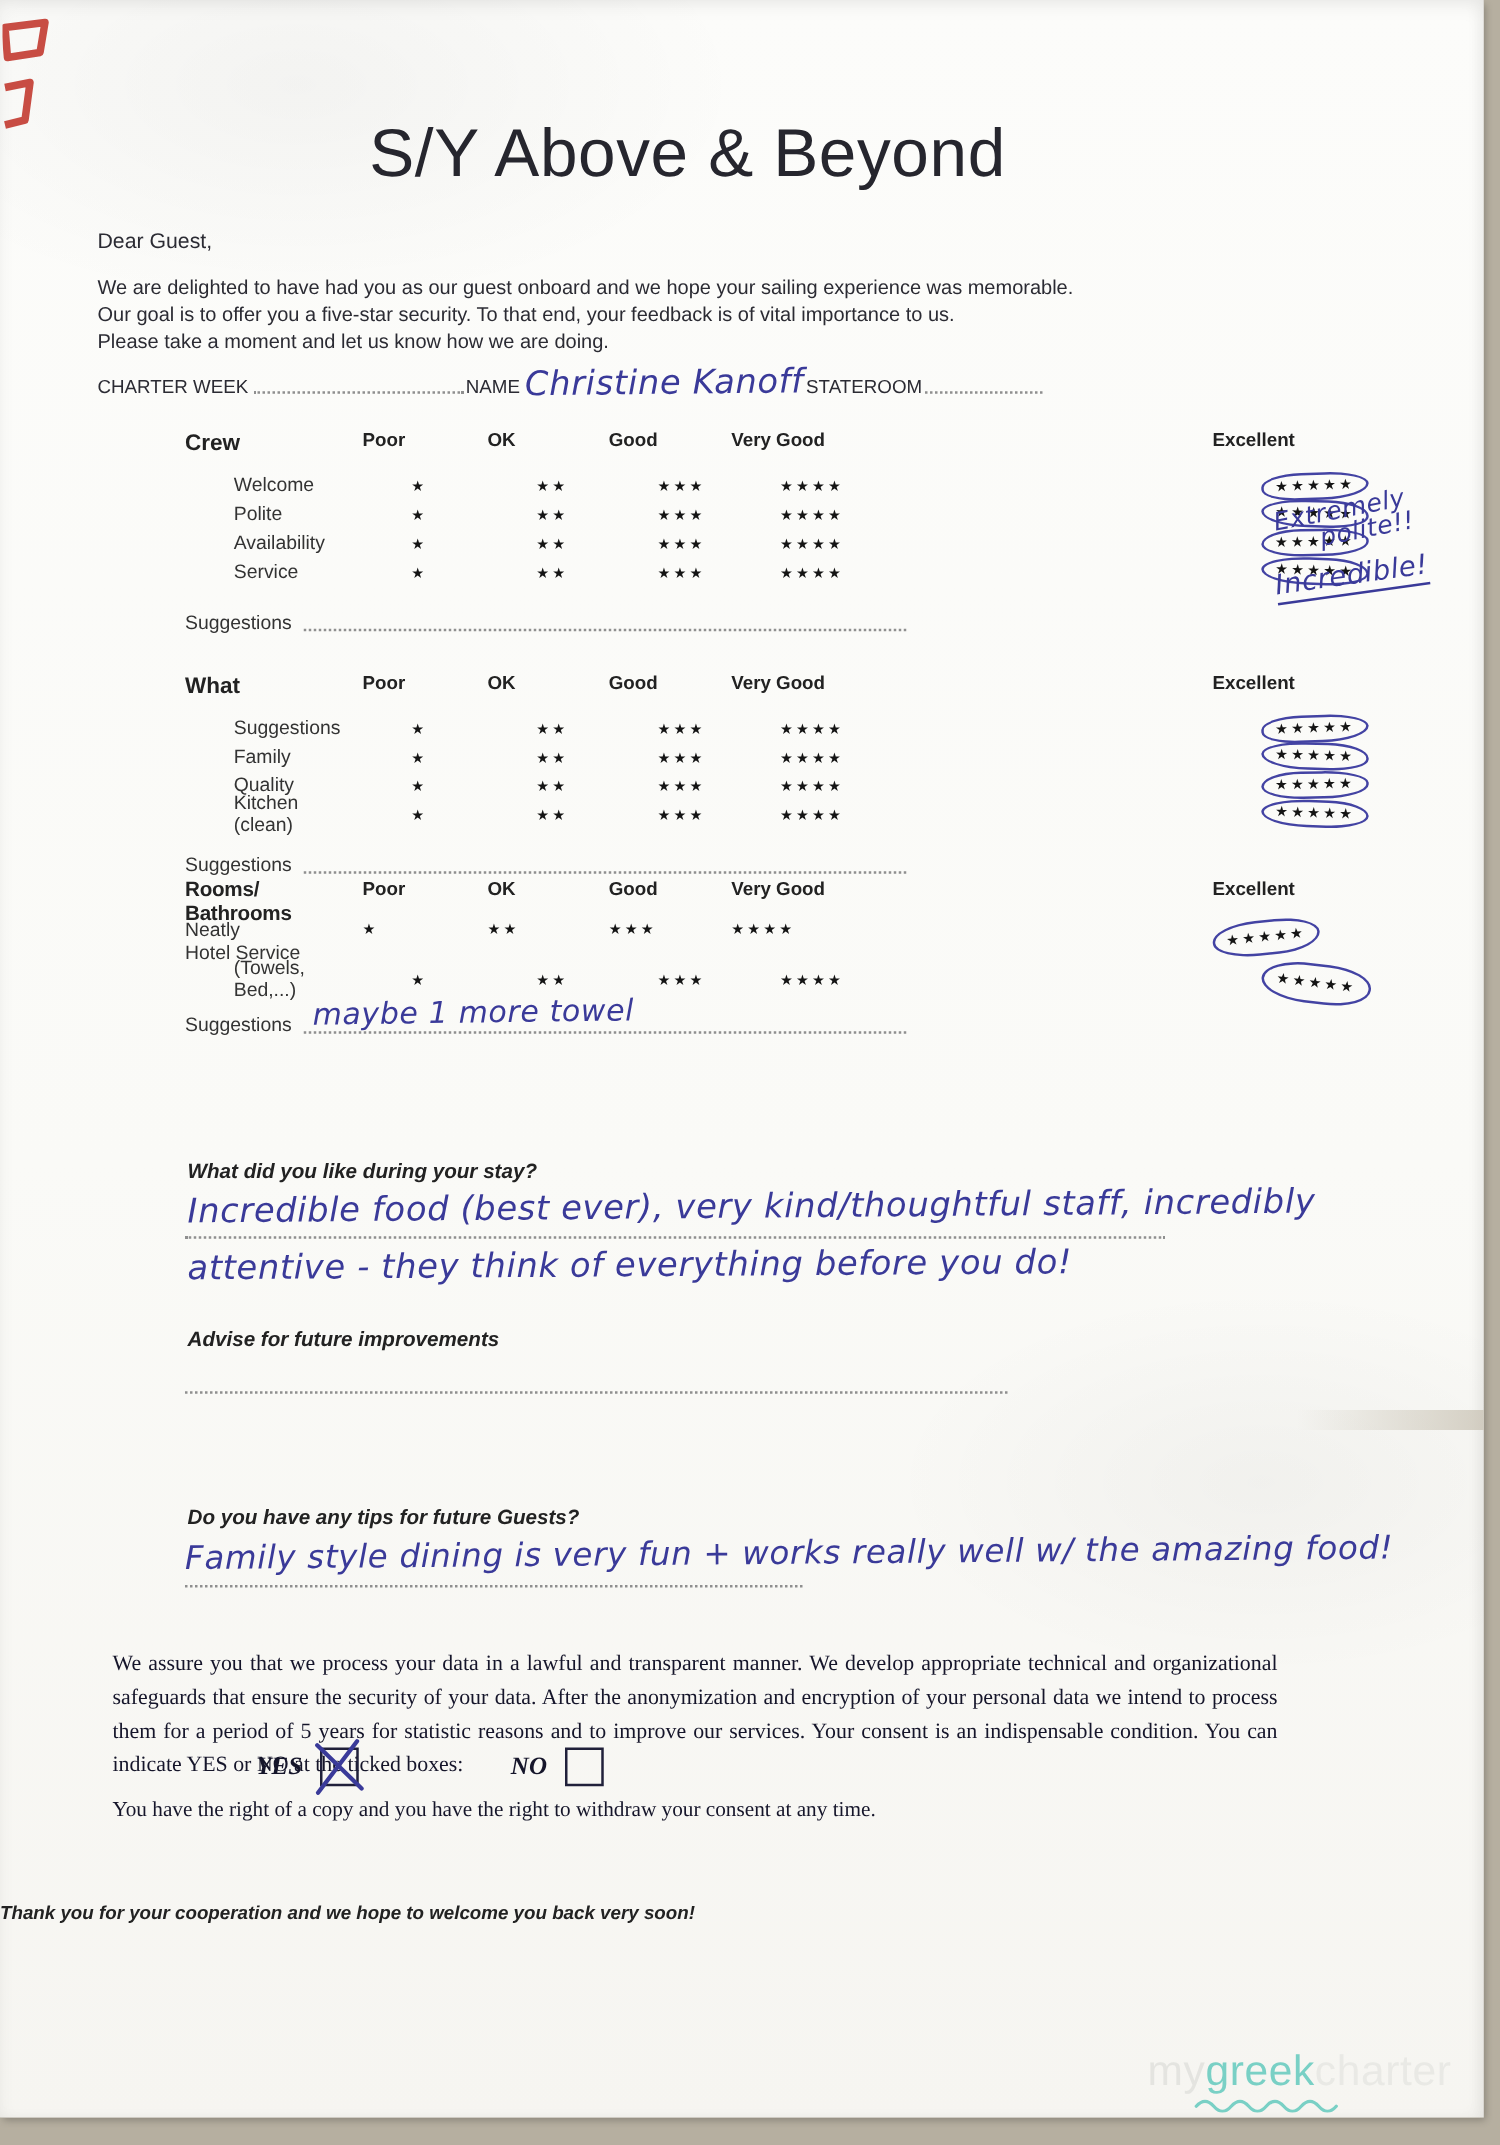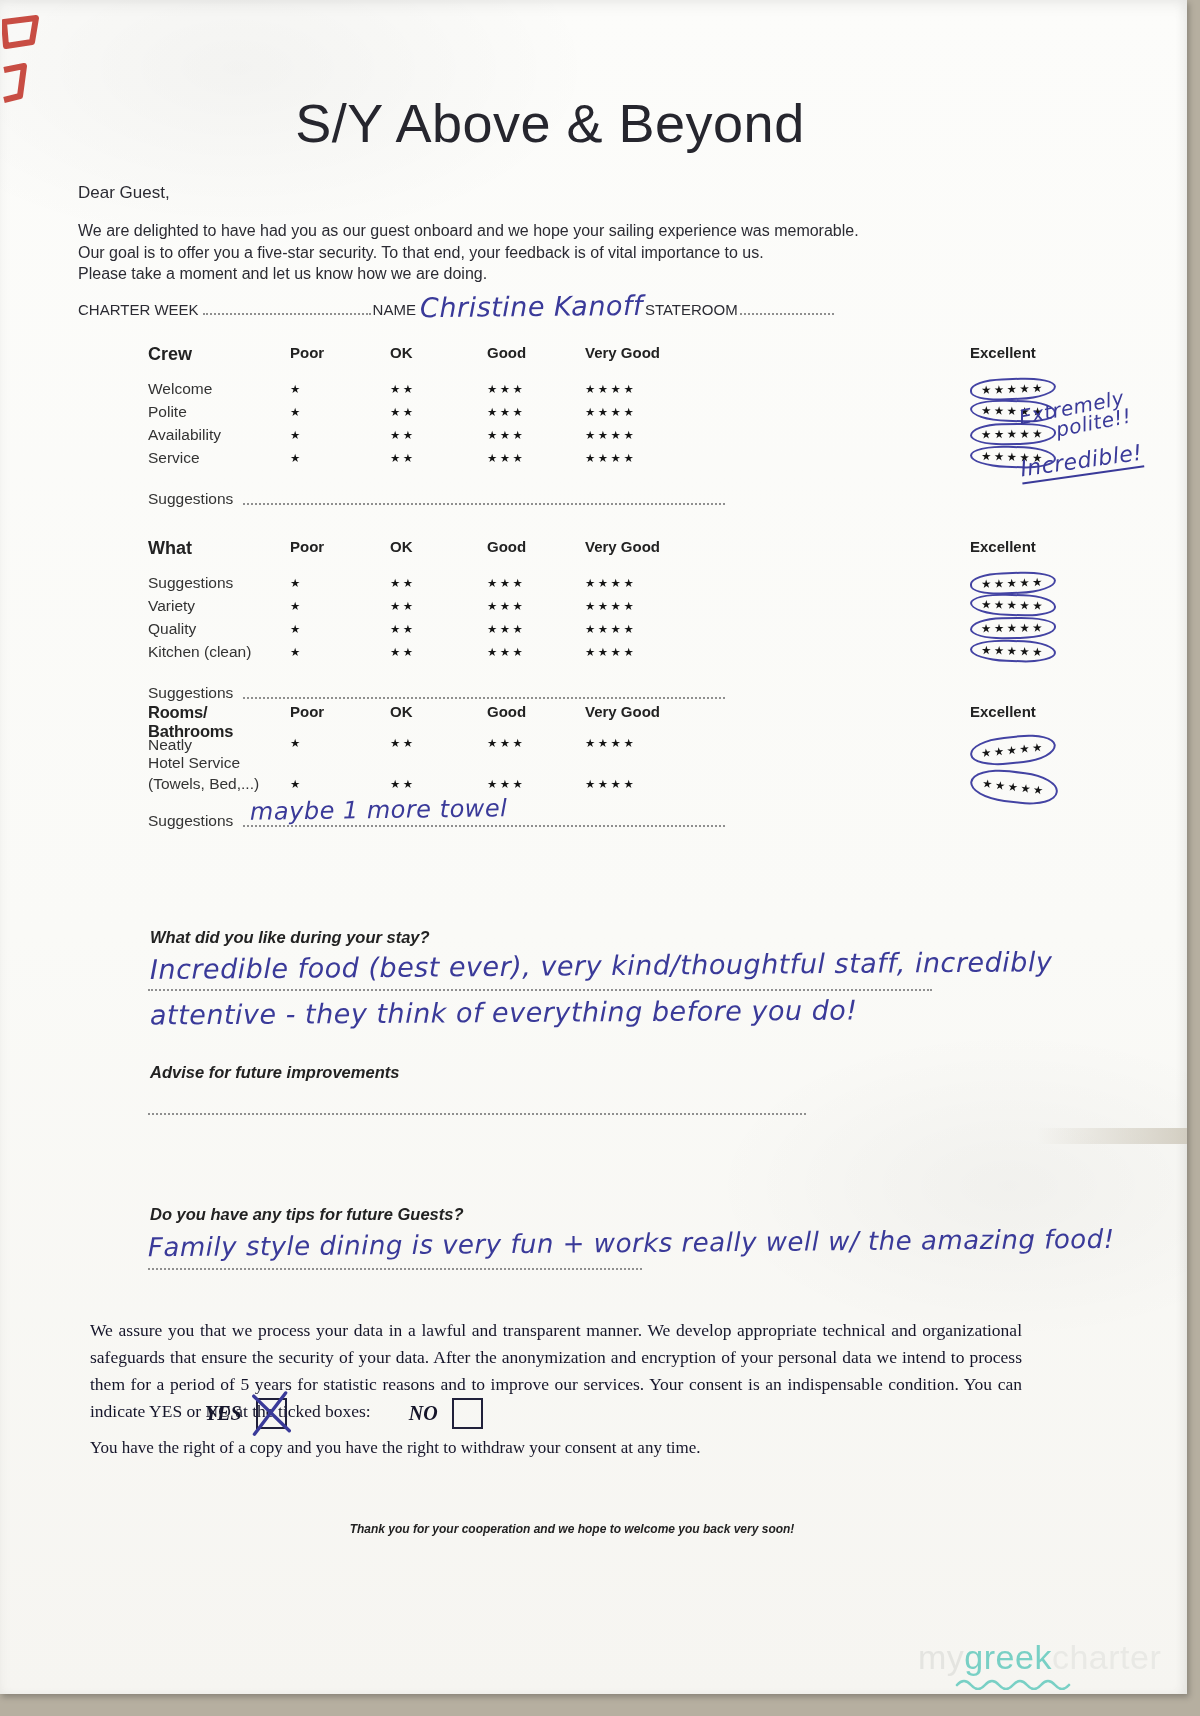--- a/index.html
+++ b/index.html
@@ -33,21 +33,21 @@
   .sec{position:absolute;left:148px;width:1010px;}
   .sec-crew{top:344px;}
   .sec-food{top:538px;}
   .sec-rooms{top:703px;}
   .rtable{display:grid;grid-template-columns:142px 100px 97px 98px 385px 170px;}
   .rt-head{height:33px;align-items:start;}
   .h-title{font-size:18px;font-weight:700;color:#222;}
   .h-title.small{font-size:16.5px;letter-spacing:-.2px;}
   .h-col{font-size:15px;font-weight:700;color:#222;}
   .rt-row{height:23px;}
-  .rt-row>div{display:flex;align-items:center;height:23px;}
+  .rt-row>div{display:flex;align-items:center;height:23px;margin-left:39px;}
   .rlabel{font-size:15.5px;color:#333;}
   .stars{font-size:11.5px;letter-spacing:2.5px;color:#141414;}
   .exc-cell{overflow:visible;}
   .circled{display:inline-block;border:2.5px solid #4343a3;padding:2px 9px 3px;line-height:12px;background:transparent;}
   .c1{border-radius:48% 52% 55% 45%/62% 58% 70% 55%;transform:rotate(-2deg);}
   .c2{border-radius:52% 48% 45% 55%/58% 66% 55% 68%;transform:rotate(1.5deg);margin-top:-2px;}
   .c3{border-radius:46% 54% 52% 48%/66% 55% 62% 58%;transform:rotate(-1deg);margin-top:-2px;}
   .c4{border-radius:54% 46% 48% 52%/60% 64% 58% 62%;transform:rotate(2deg);margin-top:-2px;}
   .cr1{border-radius:50% 50% 48% 52%/60% 58% 64% 58%;transform:rotate(-6deg);padding:5px 9px 6px;}
   .cr2{border-radius:52% 48% 50% 50%/62% 58% 60% 60%;transform:rotate(7deg);padding:7px 10px 8px;margin-top:6px;}
@@ -69,21 +69,21 @@
   .q3{left:150px;top:1205px;}
   .a3-line{left:148px;top:1228px;font-size:26px;white-space:nowrap;transform:rotate(-.5deg);}
   .a3-dots{left:148px;top:1268px;width:494px;}
   
   .consent{left:90px;top:1317px;width:932px;font-family:"Liberation Serif",serif;font-size:17.5px;line-height:27px;color:#15152a;text-align:justify;}
   .choices{left:205px;top:1398px;display:flex;align-items:center;font-family:"Liberation Serif",serif;font-style:italic;font-weight:700;font-size:20px;color:#15152a;}
   .checkbox{width:27px;height:27px;border:2.5px solid #20203a;position:relative;margin-left:14px;background:transparent;}
   .checkbox svg{position:absolute;left:-7px;top:-7px;overflow:visible;}
   .gap{width:122px;}
   .rights{left:90px;top:1438px;font-family:"Liberation Serif",serif;font-size:17px;color:#15152a;}
-  .closing{left:0;top:1522px;width:1144px;text-align:center;font-weight:700;font-style:italic;font-size:12px;color:#222;}
+  .closing{left:0;top:1522px;width:1144px;text-align:left;font-weight:700;font-style:italic;font-size:15px;color:#222;}
   
   .watermark{left:918px;top:1638px;font-size:34px;font-weight:400;letter-spacing:.5px;white-space:nowrap;}
   .wm-light{color:#e4e4e0;}
   .wm-light2{color:#e9e9e5;}
   .wm-teal{color:#79d0c5;}
   .wm-wave{position:absolute;left:955px;top:1676px;}
 </style>
 </head>
 <body>
 
@@ -185,21 +185,21 @@
       <div class="rlabel">Suggestions</div>
       <div class="stars">★</div>
       <div class="stars">★★</div>
       <div class="stars">★★★</div>
       <div class="stars">★★★★</div>
       <div class="exc-cell">
           <span class="circled c1"><span class="stars">★★★★★</span></span>
         </div>
     </div>
     <div class="rtable rt-row">
-      <div class="rlabel">Variety</div>
+      <div class="rlabel">Family</div>
       <div class="stars">★</div>
       <div class="stars">★★</div>
       <div class="stars">★★★</div>
       <div class="stars">★★★★</div>
       <div class="exc-cell">
           <span class="circled c2"><span class="stars">★★★★★</span></span>
         </div>
     </div>
     <div class="rtable rt-row">
       <div class="rlabel">Quality</div>

